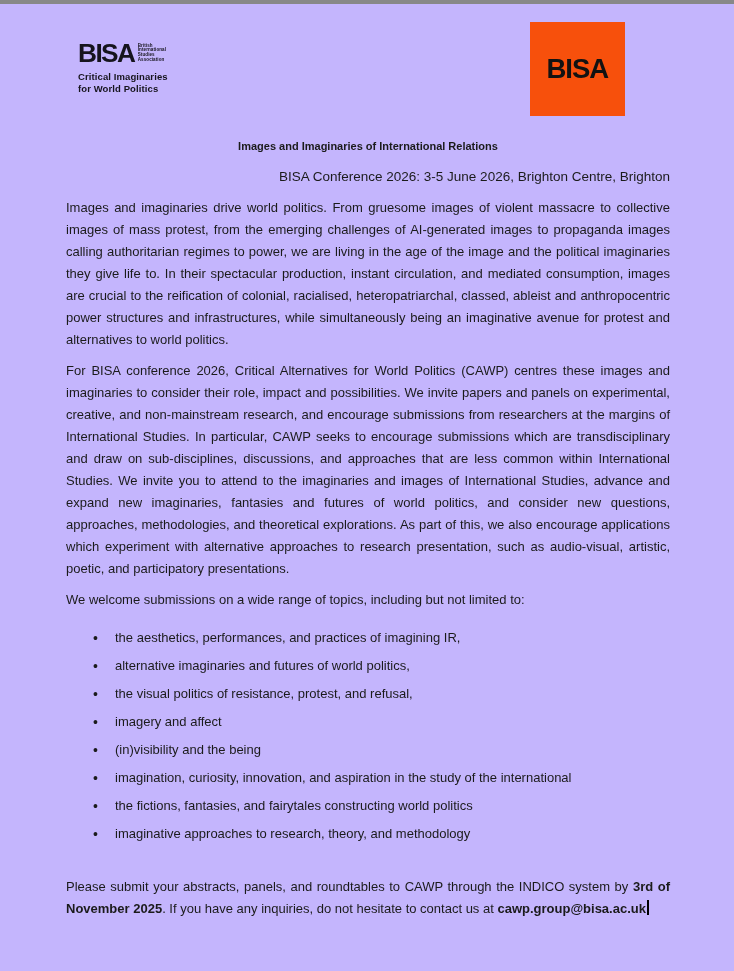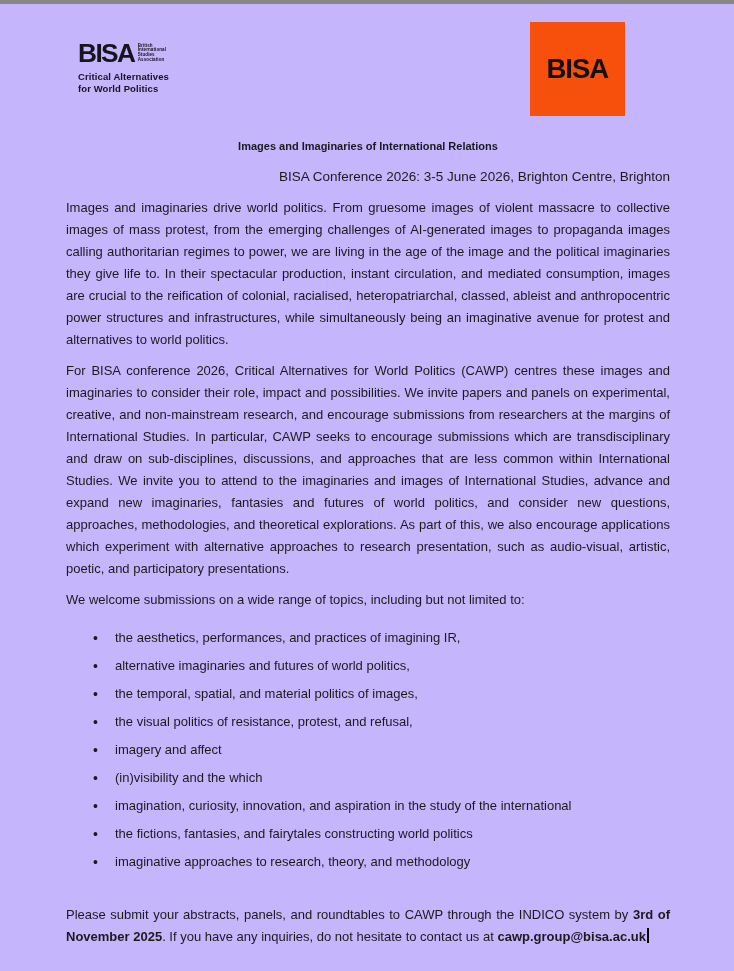--- a/index.html
+++ b/index.html
@@ -133,45 +133,44 @@
       <div class="wordmark-row">
         <span class="wordmark">BISA</span>
         <span class="assoc">
           <div>British</div>
           <div>International</div>
           <div>Studies</div>
           <div>Association</div>
         </span>
       </div>
       <div class="tagline">
-        <div>Critical Alternatives</div>
+        <div>Critical Imaginaries</div>
         <div>for World Politics</div>
       </div>
     </div>
 
     <div class="logo-right" style="background: rgb(247, 80, 12);">
       <span class="orange-text">BISA</span>
     </div>
   </header>
 
   <main class="doc-body">
     <div class="h-title">Images and Imaginaries of International Relations</div>
     <div class="h-conference">BISA Conference 2026: 3-5 June 2026, Brighton Centre, Brighton</div>
 
     <p class="para">Images and imaginaries drive world politics. From gruesome images of violent massacre to collective images of mass protest, from the emerging challenges of AI-generated images to propaganda images calling authoritarian regimes to power, we are living in the age of the image and the political imaginaries they give life to. In their spectacular production, instant circulation, and mediated consumption, images are crucial to the reification of colonial, racialised, heteropatriarchal, classed, ableist and anthropocentric power structures and infrastructures, while simultaneously being an imaginative avenue for protest and alternatives to world politics.</p>
     <p class="para">For BISA conference 2026, Critical Alternatives for World Politics (CAWP) centres these images and imaginaries to consider their role, impact and possibilities. We invite papers and panels on experimental, creative, and non-mainstream research, and encourage submissions from researchers at the margins of International Studies. In particular, CAWP seeks to encourage submissions which are transdisciplinary and draw on sub-disciplines, discussions, and approaches that are less common within International Studies. We invite you to attend to the imaginaries and images of International Studies, advance and expand new imaginaries, fantasies and futures of world politics, and consider new questions, approaches, methodologies, and theoretical explorations. As part of this, we also encourage applications which experiment with alternative approaches to research presentation, such as audio-visual, artistic, poetic, and participatory presentations.</p>
     <p class="para">We welcome submissions on a wide range of topics, including but not limited to:</p>
 
     <ul class="topics-list">
       <li>the aesthetics, performances, and practices of imagining IR,</li>
       <li>alternative imaginaries and futures of world politics,</li>
-      <li>the temporal, spatial, and material politics of images,</li>
       <li>the visual politics of resistance, protest, and refusal,</li>
       <li>imagery and affect</li>
-      <li>(in)visibility and the which</li>
+      <li>(in)visibility and the being</li>
       <li>imagination, curiosity, innovation, and aspiration in the study of the international</li>
       <li>the fictions, fantasies, and fairytales constructing world politics</li>
       <li>imaginative approaches to research, theory, and methodology</li>
     </ul>
 
     <p class="para closing">
       <span>Please submit your abstracts, panels, and roundtables to CAWP through the INDICO system by </span><span class="bold">3rd of November 2025</span><span>. If you have any inquiries, do not hesitate to contact us at </span><span class="bold">cawp.group@bisa.ac.uk</span><span class="caret"></span>
     </p>
   </main>
 

